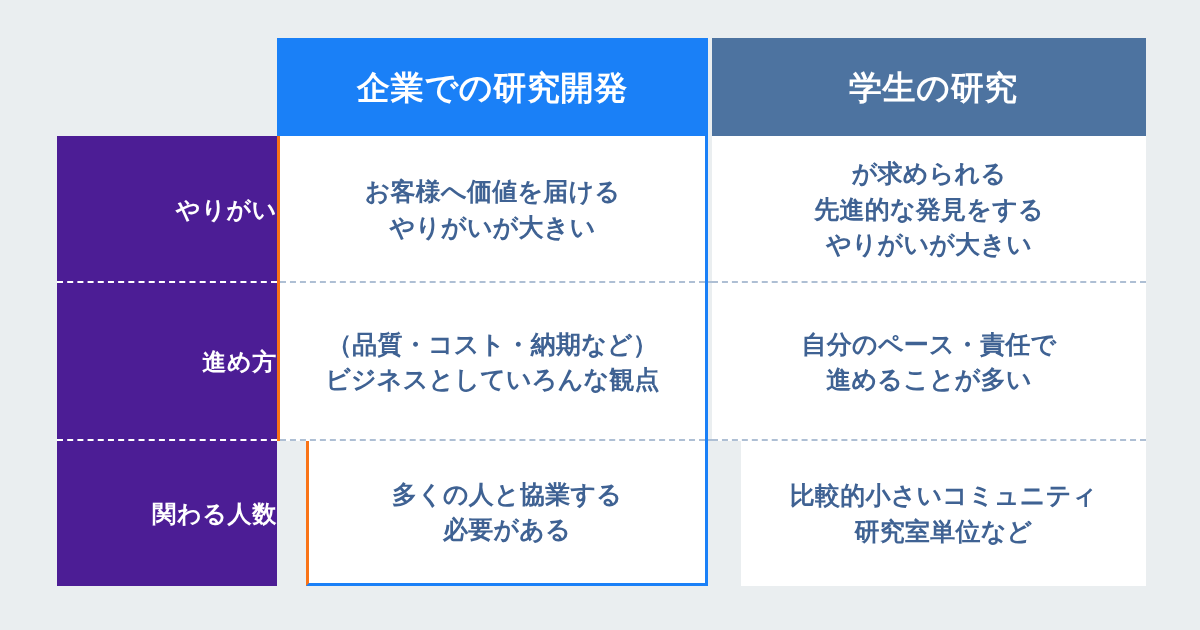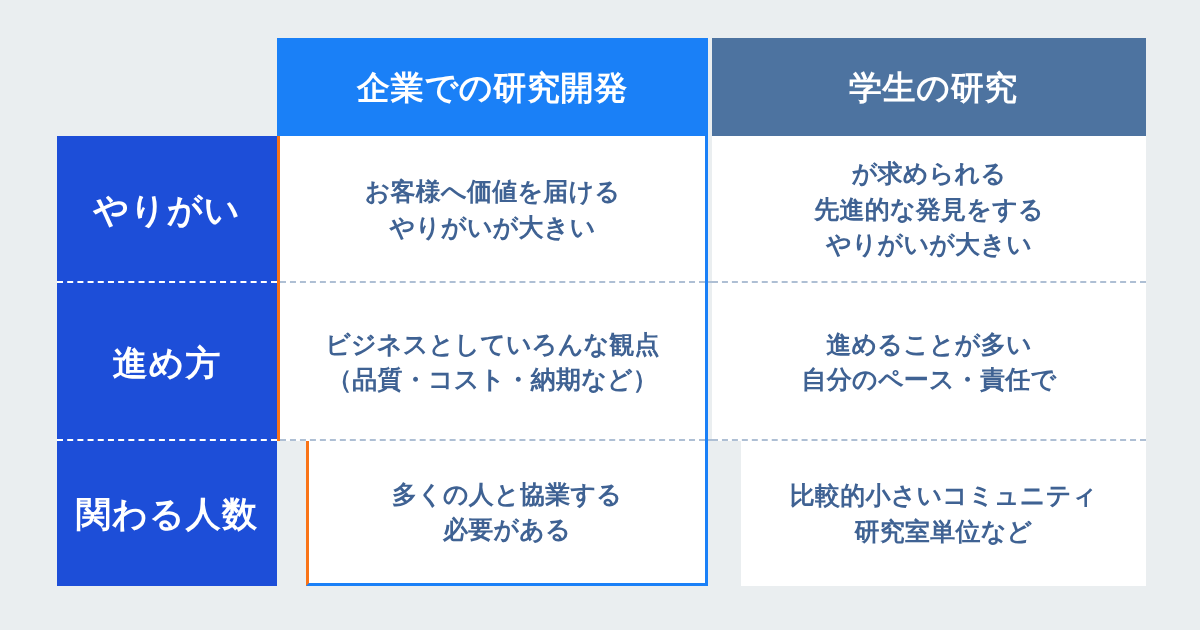--- a/index.html
+++ b/index.html
@@ -61,26 +61,26 @@
   .head-secondary {
     grid-column: 4;
     grid-row: 1;
     background: #4d73a0;
     padding-left: 9px;
   }
 
   
   .rowlabel {
     grid-column: 1;
-    background: #1d4ed8;
+    background: #4c1d95;
     display: flex;
     align-items: center;
-    justify-content: center;
+    justify-content: flex-end;
     color: #ffffff;
-    font-size: 35px;
+    font-size: 24px;
     font-weight: 700;
     letter-spacing: 0.03em;
     line-height: 1;
     position: relative;
   }
   .rowlabel.r1 { grid-row: 2; }
   .rowlabel.r2 { grid-row: 3; }
   .rowlabel.r3 { grid-row: 4; }
   .rowlabel.r1::after,
   .rowlabel.r2::after {
@@ -173,29 +173,29 @@
         <span>先進的な発見をする</span>
         <span>やりがいが大きい</span>
       </span>
     </div>
 
     <div class="rowlabel r2">
       <span>進め方</span>
     </div>
     <div class="cell primary r2">
       <span class="lines">
+        <span>（品質・コスト・納期など）</span>
         <span>ビジネスとしていろんな観点</span>
-        <span>（品質・コスト・納期など）</span>
       </span>
     </div>
     <div class="cell spacer r2"></div>
     <div class="cell secondary r2">
       <span class="lines">
+        <span>自分のペース・責任で</span>
         <span>進めることが多い</span>
-        <span>自分のペース・責任で</span>
       </span>
     </div>
 
     <div class="rowlabel r3">
       <span>関わる人数</span>
     </div>
     <div class="cell primary r3">
       <span class="lines">
         <span>多くの人と協業する</span>
         <span>必要がある</span>

